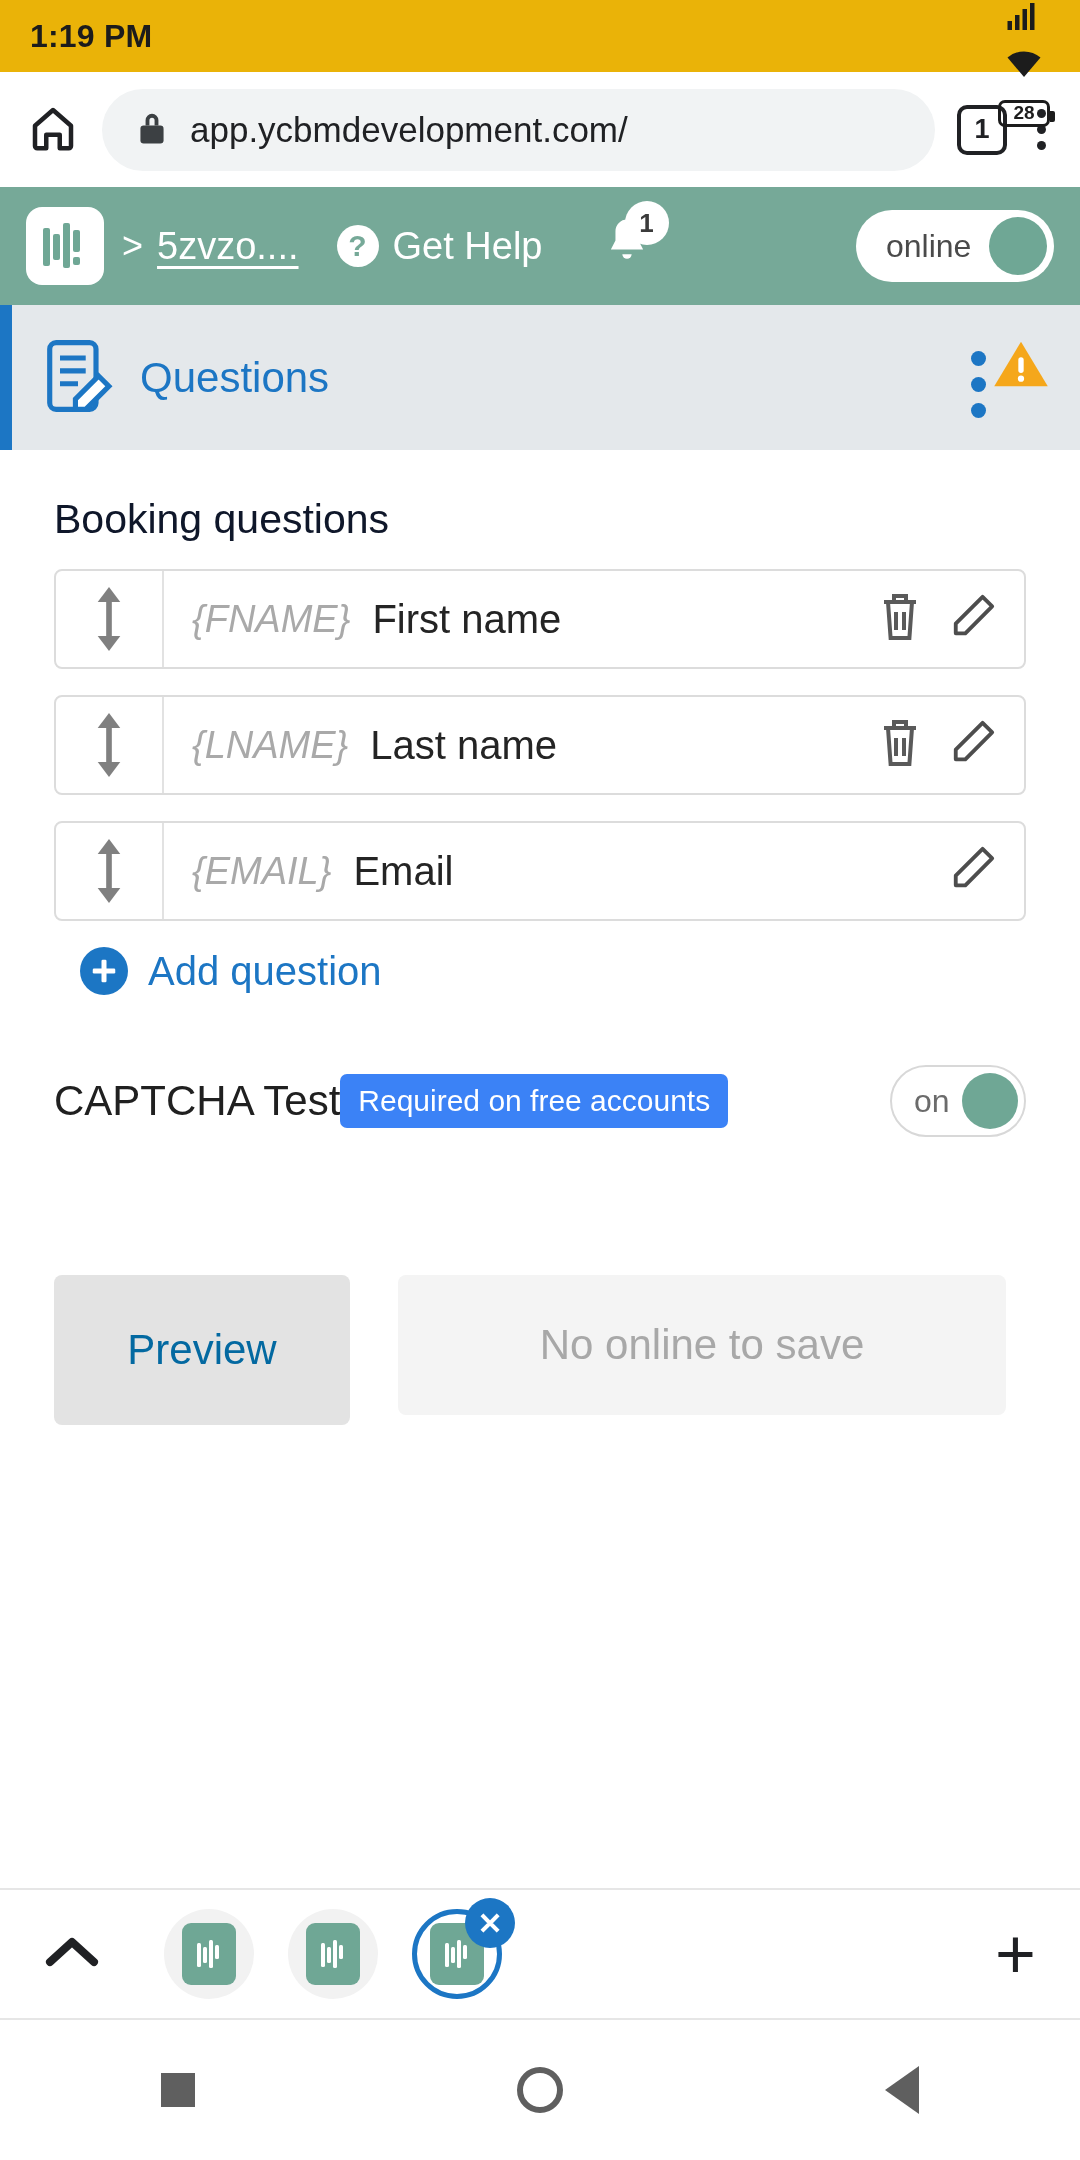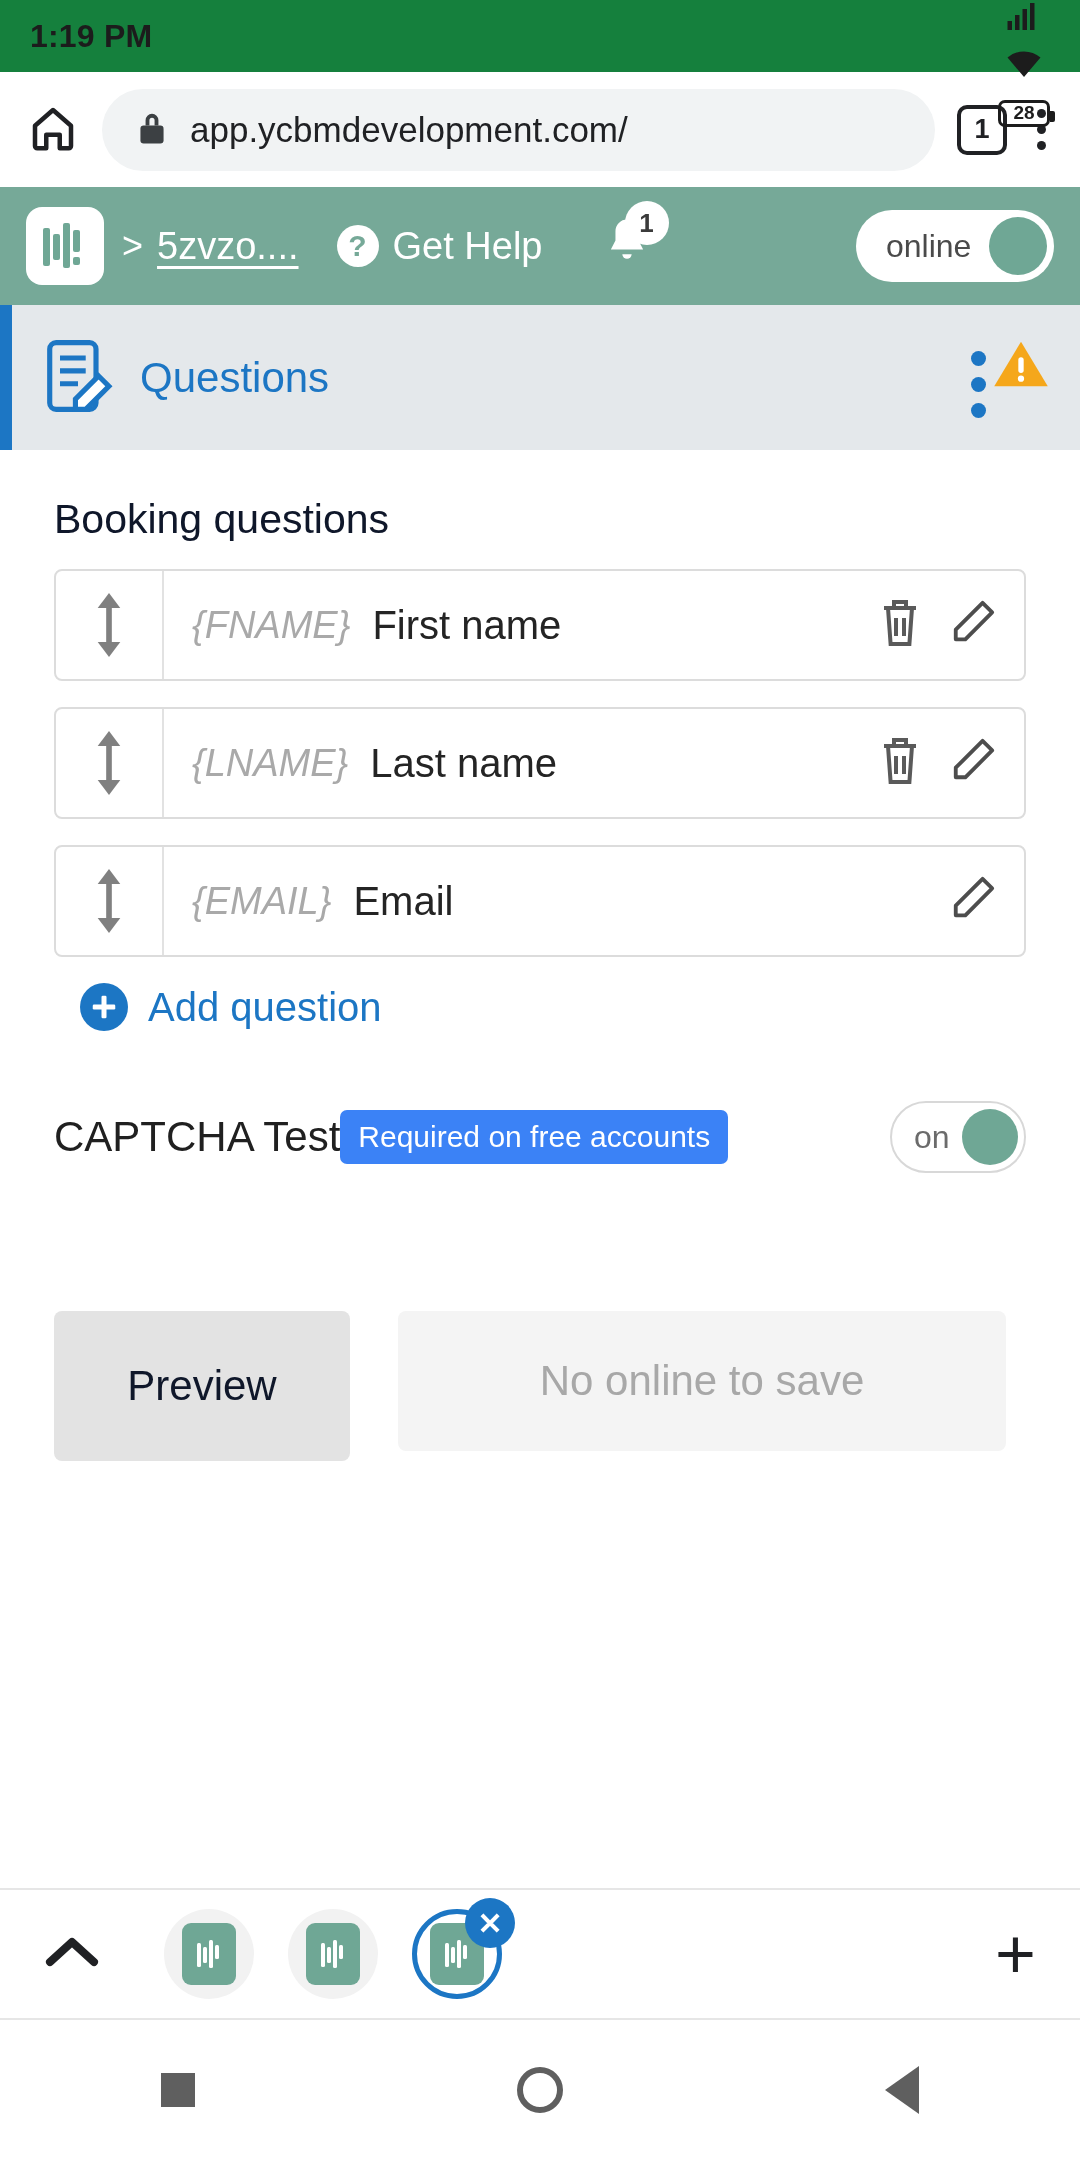--- a/index.html
+++ b/index.html
@@ -9,21 +9,21 @@
     background:#ffffff;
     overflow:hidden;
     position:relative;
   }
 
   
   .statusbar {
     height:72px;
     display:flex; align-items:center;
     padding:0 30px;
-    background:#15803d;
+    background:#eab308;
   }
   .status-time { font-size:32px; font-weight:700; color:#1c1c1c; letter-spacing:0.2px; }
   .status-icons { margin-left:auto; display:flex; align-items:center; gap:16px;flex-direction:column; }
   .battery {
     width:52px; height:27px; border:3px solid #1c1c1c; border-radius:7px;
     display:flex; align-items:center; justify-content:center; position:relative;
   }
   .battery:after {
     content:""; position:absolute; right:-8px; top:8px; width:5px; height:11px;
     background:#1c1c1c; border-radius:0 2px 2px 0;
@@ -96,21 +96,21 @@
   .qstrip-label { color:#1c76c4; font-size:42px; margin-left:26px; }
   .qstrip-right { margin-left:auto; display:flex; align-items:flex-start; gap:6px; }
   .kebab-blue { display:flex; flex-direction:column; gap:11px; align-items:center; padding-top:14px;}
   .kebab-blue i { width:15px; height:15px; border-radius:50%; background:#1c76c4; display:block; }
 
   
   .content { padding:46px 54px 0 54px; }
   .section-title { font-size:41px; color:#0f172a; margin-bottom:26px; }
 
   .qrow {
-    height:112px; border:2px solid #dcdcdc; border-radius:8px;
+    height:100px; border:2px solid #dcdcdc; border-radius:8px;
     display:flex; align-items:stretch; margin-bottom:26px; background:#fff;
   }
   .qrow-handle {
     width:108px; display:flex; align-items:center; justify-content:center;
     border-right:2px solid #e2e2e2; flex:none;
   }
   .qrow-body { flex:1; display:flex; align-items:center; padding:0 28px; gap:22px; min-width:0; }
   .qrow-token { font-size:38px; color:#a9a9a9; font-style:italic; white-space:nowrap; }
   .qrow-name { font-size:40px; color:#242424; white-space:nowrap; }
   .qrow-actions { display:flex; align-items:center; gap:28px; padding-right:28px; }
@@ -136,21 +136,21 @@
   .captcha-toggle .lbl { font-size:32px; color:#6b6b6b; margin-left:22px; }
   .captcha-toggle .knob {
     width:56px; height:56px; border-radius:50%; background:#6fa795;
     position:absolute; right:6px;
   }
 
   .btnrow { display:flex; gap:48px; margin-top:138px; }
   .btn-preview {
     width:296px; height:150px; background:#e3e3e3; border-radius:8px;
     display:flex; align-items:center; justify-content:center;
-    font-size:42px; color:#0f172a;
+    font-size:42px; color:#0369a1;
   }
   .btn-nochanges {
     width:608px; height:140px; background:#f4f4f4; border-radius:8px;
     display:flex; align-items:center; justify-content:center;
     font-size:42px; color:#a8a8a8;
   }
 
   
   .tabbar {
     position:absolute; left:0; bottom:140px; width:1080px; height:132px;

